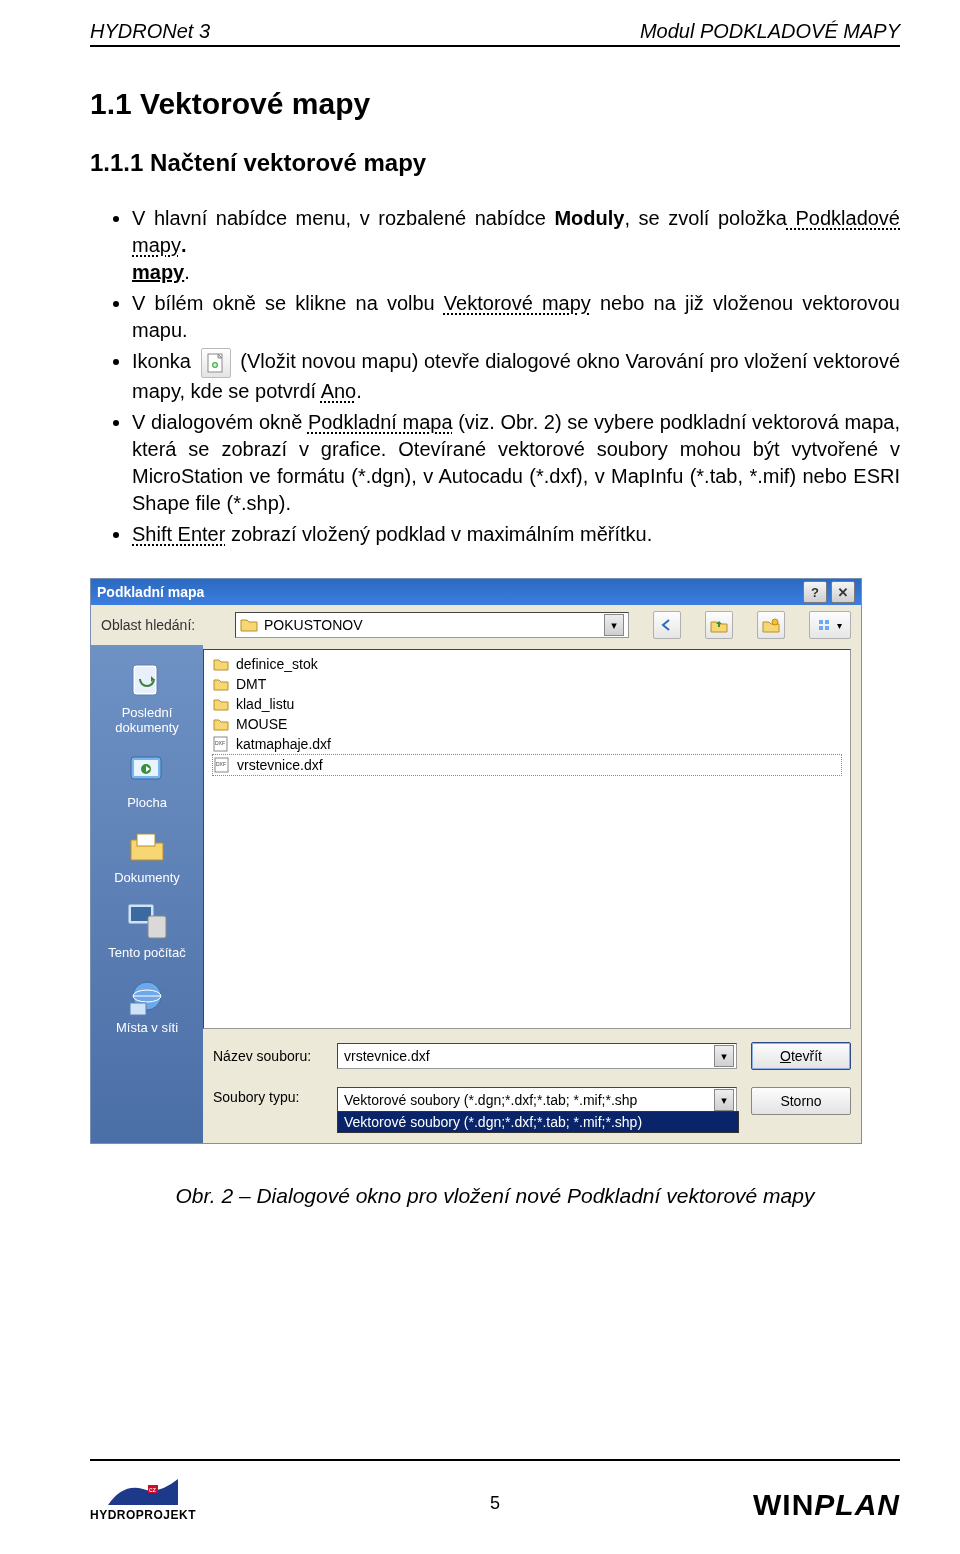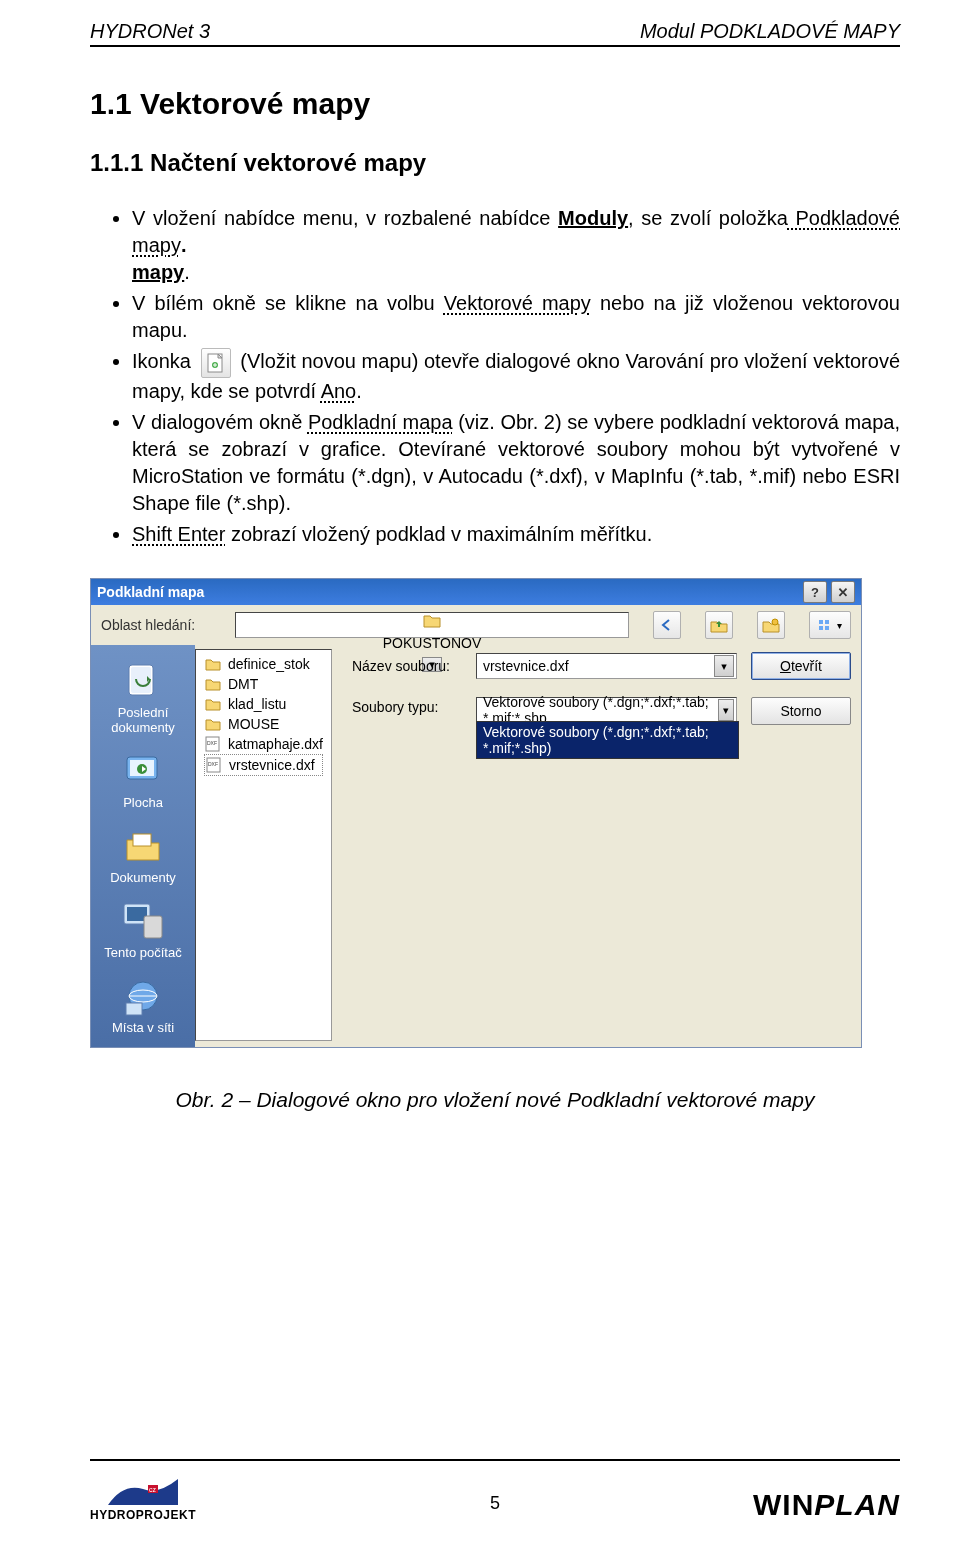--- a/index.html
+++ b/index.html
@@ -92,51 +92,50 @@
   }
 
   .dlg-top {
     height:40px; display:flex; align-items:center; padding:0 10px; gap:24px;
   }
   .dlg-top .lbl { width:110px; color:#333; }
   .combo {
     height:24px; background:#fff; border:1px inset #999;
     display:flex; align-items:center; padding:0 4px; gap:6px;
     font-size:14px;
-    flex-direction:column;
   }
   .combo .arrow, .dd .arrow {
     width:18px;height:20px;background:linear-gradient(#eee,#cfcfcf);
     border:1px solid #888;display:flex;align-items:center;justify-content:center;font-size:11px;
   }
   .folder-icon { display:inline-flex; }
   .toolbtn {
     width:26px;height:26px;background:linear-gradient(#fdfdfd,#e6e6e6);
     border:1px solid #b0b0b0;border-radius:2px;
     display:flex;align-items:center;justify-content:center;
   }
 
   .dlg-body { display:flex; }
   .places {
-    width:104px; background:#5a7db3;
+    width:112px; background:#5a7db3;
     background:linear-gradient(#6f92c5,#4a6ea6);
     padding:6px 0;
     display:flex;flex-direction:column;align-items:center;
   }
   .place {
     width:104px; text-align:center; color:#fff; font-size:13px;
     padding:10px 2px 6px 2px; border-radius:4px;
   }
   .place .picon {
     width:46px;height:40px;margin:0 auto 4px;
     display:flex;align-items:center;justify-content:center;
   }
 
   .filezone {
-    flex:1; display:flex; 
+    flex:1; display:flex; flex-direction:column;
   }
   .filelist {
     flex:1; background:#fff; border:1px inset #999; margin:4px 10px 6px 0;
     padding:4px 8px; min-height:370px;
     font-size:14px;
   }
   .fl-item { display:flex; align-items:center; gap:6px; height:20px; }
   .fl-item .icn { width:18px;height:18px; display:inline-flex;align-items:center;justify-content:center; }
 
   .bottom {
@@ -198,21 +197,21 @@
   <div class="header">
     <span>HYDRONet 3</span>
     <span>Modul  PODKLADOVÉ MAPY</span>
   </div>
 
   <div class="h2">1.1  Vektorové mapy</div>
   <div class="h3">1.1.1  Načtení vektorové mapy</div>
 
   <ul class="body">
     <li>
-      <span>V vložení nabídce menu, v rozbalené nabídce </span><span class="bold" style="text-decoration:underline">Moduly</span><span>, se zvolí položka</span><span class="u-dot"> Podkladové mapy</span><span class="u-dot bold" style="text-decoration:none">.</span>
+      <span>V hlavní nabídce menu, v rozbalené nabídce </span><span class="bold" style="">Moduly</span><span>, se zvolí položka</span><span class="u-dot"> Podkladové mapy</span><span class="u-dot bold" style="text-decoration:none">.</span>
       <br><span class="bold" style="text-decoration:underline">mapy</span>.
     </li>
     <li>
       <span>V bílém okně se klikne na volbu </span><span class="u-dot">Vektorové mapy</span><span> nebo na již vloženou vektorovou mapu.</span>
     </li>
     <li>
       <span>Ikonka </span>
       <span class="inline-icon">
         <svg width="18" height="20" viewBox="0 0 18 20">
           <rect x="1" y="1" width="14" height="18" fill="#fff" stroke="#8a8a8a"></rect>

